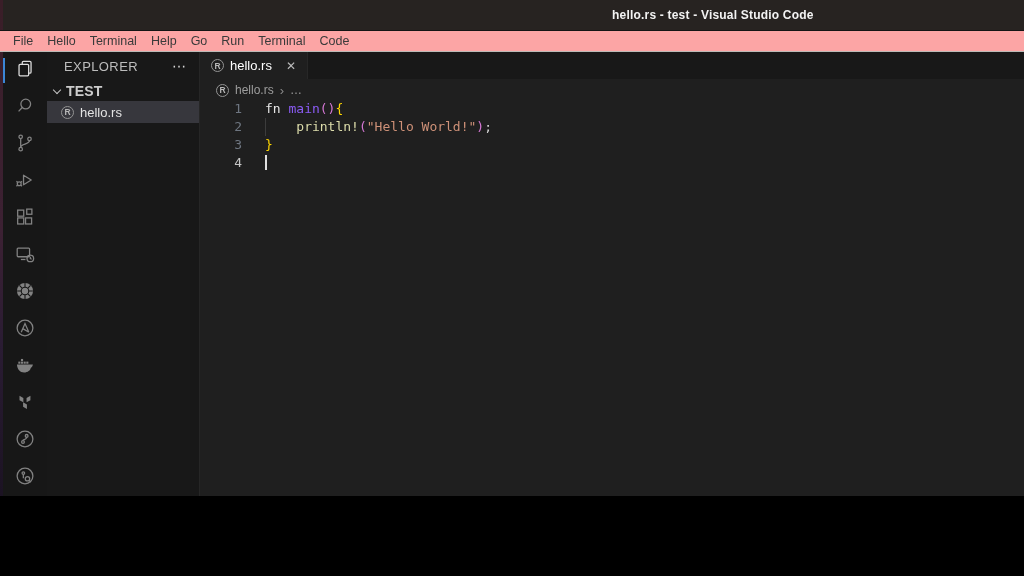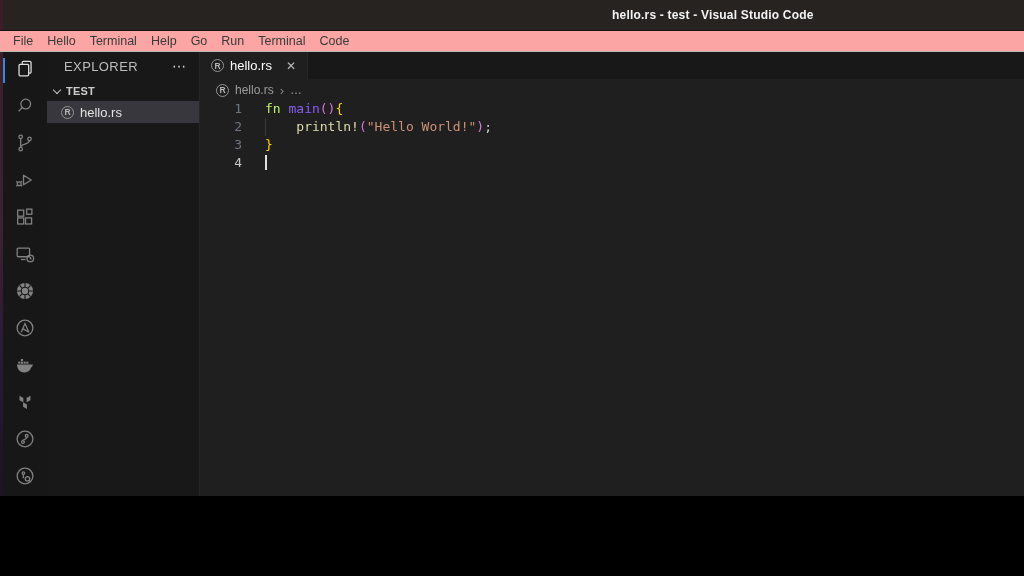--- a/index.html
+++ b/index.html
@@ -26,21 +26,21 @@
   .activitybar{width:44px;background:#171717;display:flex;flex-direction:column;flex:none;}
   .ab-item{position:relative;height:44px;display:flex;align-items:center;justify-content:center;color:#828282;}
   .ab-item.active{color:#dcdcdc;}
   .ab-indicator{position:absolute;left:0;top:6px;bottom:6px;width:2px;background:#3b86d6;}
 
   .sidebar{width:153px;background:#181818;border-right:1px solid #262626;box-sizing:border-box;flex:none;}
   .sb-header{height:28px;display:flex;align-items:center;padding:0 12px 0 17px;}
   .sb-title{font-size:13px;color:#bdbdbd;letter-spacing:.4px;}
   .sb-dots{margin-left:auto;color:#d6d6d6;font-size:14px;line-height:10px;letter-spacing:1px;}
   .sb-section{height:21px;display:flex;align-items:center;padding-left:4px;color:#cccccc;
-              font-size:11px;font-weight:bold;letter-spacing:.2px;}
+              font-size:14px;font-weight:bold;letter-spacing:.2px;}
   .chevron-down{width:5px;height:5px;border-right:1.3px solid #c5c5c5;border-bottom:1.3px solid #c5c5c5;
                 transform:rotate(45deg);margin:0 6px 2px 3px;flex:none;}
   .file-row{height:22px;display:flex;align-items:center;gap:6px;padding-left:14px;font-size:13px;color:#e3e3e3;}
   .file-row.selected{background:#37373d;}
 
   .rust-icon{width:13px;height:13px;border:1px solid #939393;border-radius:50%;color:#b8b8b8;
              font-size:8.5px;font-weight:bold;display:flex;align-items:center;justify-content:center;
              box-sizing:border-box;flex:none;font-family:"Liberation Sans",sans-serif;}
 
   .editor{flex:1;display:flex;flex-direction:column;background:#1f1f1f;min-width:0;}
@@ -207,21 +207,21 @@
       </div>
       <div class="breadcrumbs">
         <span class="rust-icon">R</span>
         <span>hello.rs</span>
         <span class="bc-sep">›</span>
         <span>…</span>
       </div>
       <div class="code" id="code-area">
         <div class="indent-guide"></div>
         <div class="text-cursor"></div>
-      <div class="code-line"><span class="lnum">1</span><span class="ltext"><span style="color: #bef264;">fn</span><span style="color: rgb(212, 212, 212);"> </span><span style="color: #8b5cf6;">main</span><span style="color: rgb(214, 120, 214);">()</span><span style="color: rgb(255, 215, 0);">{</span></span></div>
+      <div class="code-line"><span class="lnum">1</span><span class="ltext"><span style="color: #e5e5e5;">fn</span><span style="color: rgb(212, 212, 212);"> </span><span style="color: #8b5cf6;">main</span><span style="color: rgb(214, 120, 214);">()</span><span style="color: rgb(255, 215, 0);">{</span></span></div>
           <div class="code-line"><span class="lnum">2</span><span class="ltext"><span style="color: rgb(212, 212, 212);">    </span><span style="color: rgb(220, 220, 170);">println!</span><span style="color: rgb(214, 120, 214);">(</span><span style="color: rgb(206, 145, 120);">"Hello World!"</span><span style="color: rgb(214, 120, 214);">)</span><span style="color: rgb(212, 212, 212);">;</span></span></div>
           <div class="code-line"><span class="lnum">3</span><span class="ltext"><span style="color: rgb(255, 215, 0);">}</span></span></div>
           <div class="code-line"><span class="lnum current">4</span><span class="ltext"></span></div>
         </div>
     </div>
 
   </div>
 </div>
 
 </body></html>

